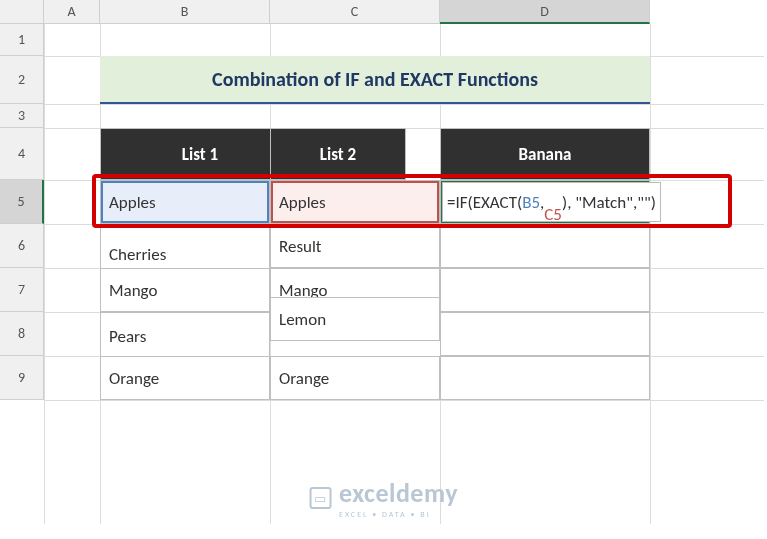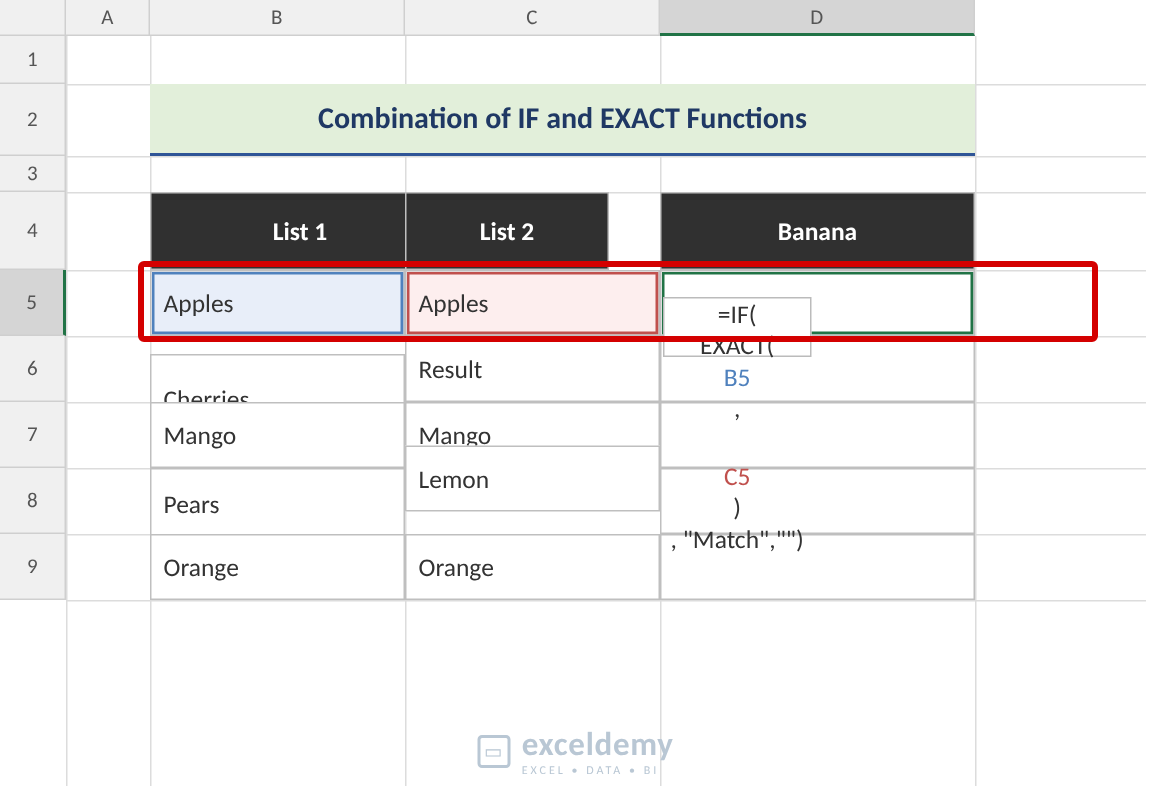--- a/index.html
+++ b/index.html
@@ -120,21 +120,21 @@
     color:#b9c7d4; font-size:14px;
     gap:8px;
   }
   .wm .logo {
     width:22px;height:22px;
     border:2px solid #b9c7d4;
     border-radius:3px;
     display:flex;align-items:center;justify-content:center;
     font-size:13px;
   }
-  .wm .main { font-size:22px; font-weight:600; letter-spacing:0.5px; }
+  .wm .main { font-size:26px; font-weight:600; letter-spacing:0.5px; }
   .wm .sub { font-size:8px; letter-spacing:2px; color:#b9c7d4; }
 </style>
 </head>
 <body>
 
 <div class="sheet">
 
   <div class="col-headers">
     <div class="corner"></div>
     <div class="ch" style="width:56px">A</div>
@@ -175,37 +175,37 @@
   <div class="title-banner" style="left:100px; top:56px; width:550px; height:48px">Combination of IF and EXACT Functions</div>
 
   <div class="thdr" style="left:100px; top:128px; width:200px; height:52px">List 1</div>
   <div class="thdr" style="left:270px; top:128px; width:136px; height:52px">List 2</div>
   <div class="thdr" style="left:440px; top:128px; width:210px; height:52px">Banana</div>
 
   <div class="tcell sel-b5 ref-blue" style="left:100px; top:180px; width:170px; height:44px">Apples</div>
   <div class="tcell sel-c5 ref-red" style="left:270px; top:180px; width:170px; height:44px">Apples</div>
   <div class="tcell active-cell" style="left:440px; top:180px; width:210px; height:44px; padding:0"></div>
 
-  <div class="tcell" style="left:100px; top:236px; width:170px; height:60px">Cherries</div>
+  <div class="tcell" style="left:100px; top:224px; width:170px; height:60px">Cherries</div>
   <div class="tcell" style="left:270px; top:224px; width:170px; height:44px">Result</div>
   <div class="tcell" style="left:440px; top:224px; width:210px; height:44px"></div>
 
   <div class="tcell" style="left:100px; top:268px; width:170px; height:44px">Mango</div>
   <div class="tcell" style="left:270px; top:268px; width:170px; height:44px">Mango</div>
   <div class="tcell" style="left:440px; top:268px; width:210px; height:44px"></div>
 
   <div class="tcell" style="left:100px; top:312px; width:170px; height:48px">Pears</div>
   <div class="tcell" style="left:270px; top:297px; width:170px; height:44px">Lemon</div>
   <div class="tcell" style="left:440px; top:312px; width:210px; height:44px"></div>
 
   <div class="tcell" style="left:100px; top:356px; width:170px; height:44px">Orange</div>
   <div class="tcell" style="left:270px; top:356px; width:170px; height:44px">Orange</div>
   <div class="tcell" style="left:440px; top:356px; width:210px; height:44px"></div>
 
-  <div class="formula-box" style="left:442px; top:198px; height:40px;flex-direction:column;">
+  <div class="formula-box" style="left:442px; top:182px; height:40px;">
     <span class="tk-fn">=IF(</span>
     <span class="tk-fn">EXACT(</span>
     <span class="tk-blue">B5</span>
     <span class="tk-fn">,</span>
     <span class="tk-red">C5</span>
     <span class="tk-fn">)</span>
     <span class="tk-fn">, "Match","")</span>
   </div>
 
   <div class="hl" style="left:92px; top:174px; width:640px; height:54px"></div>

